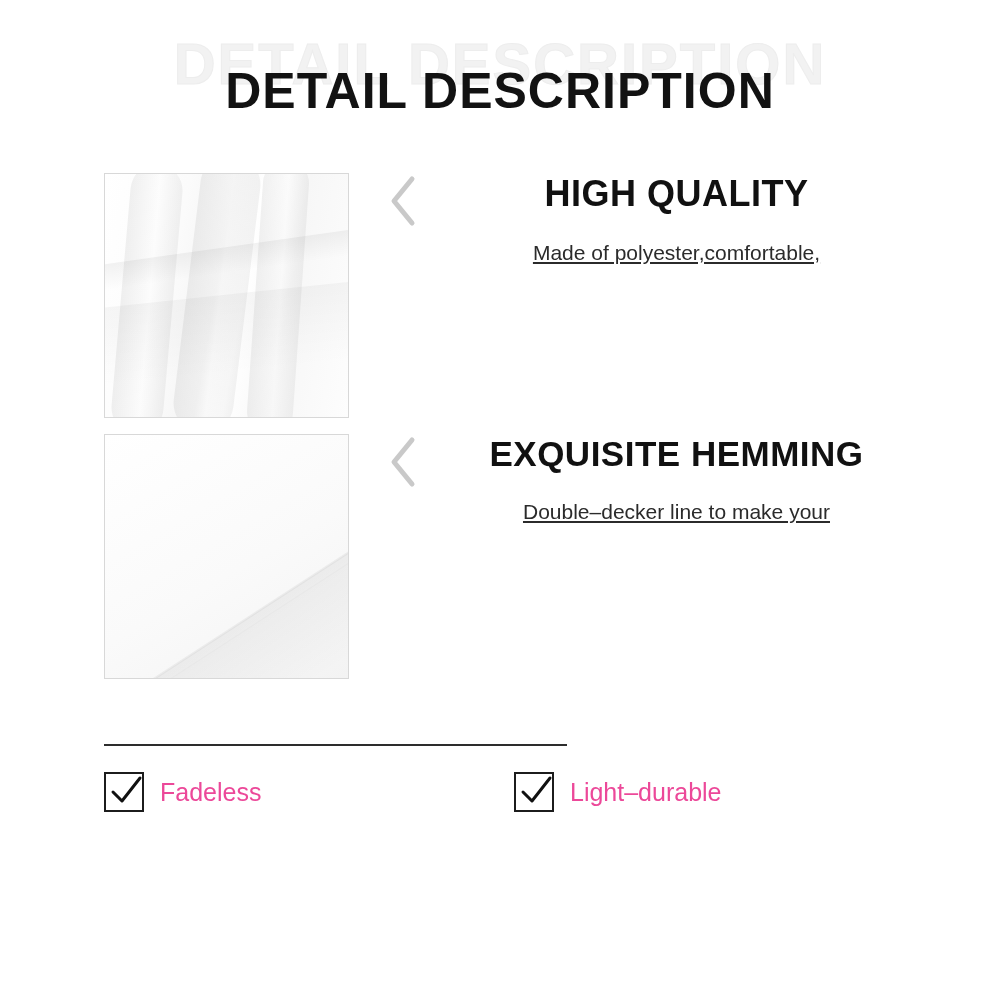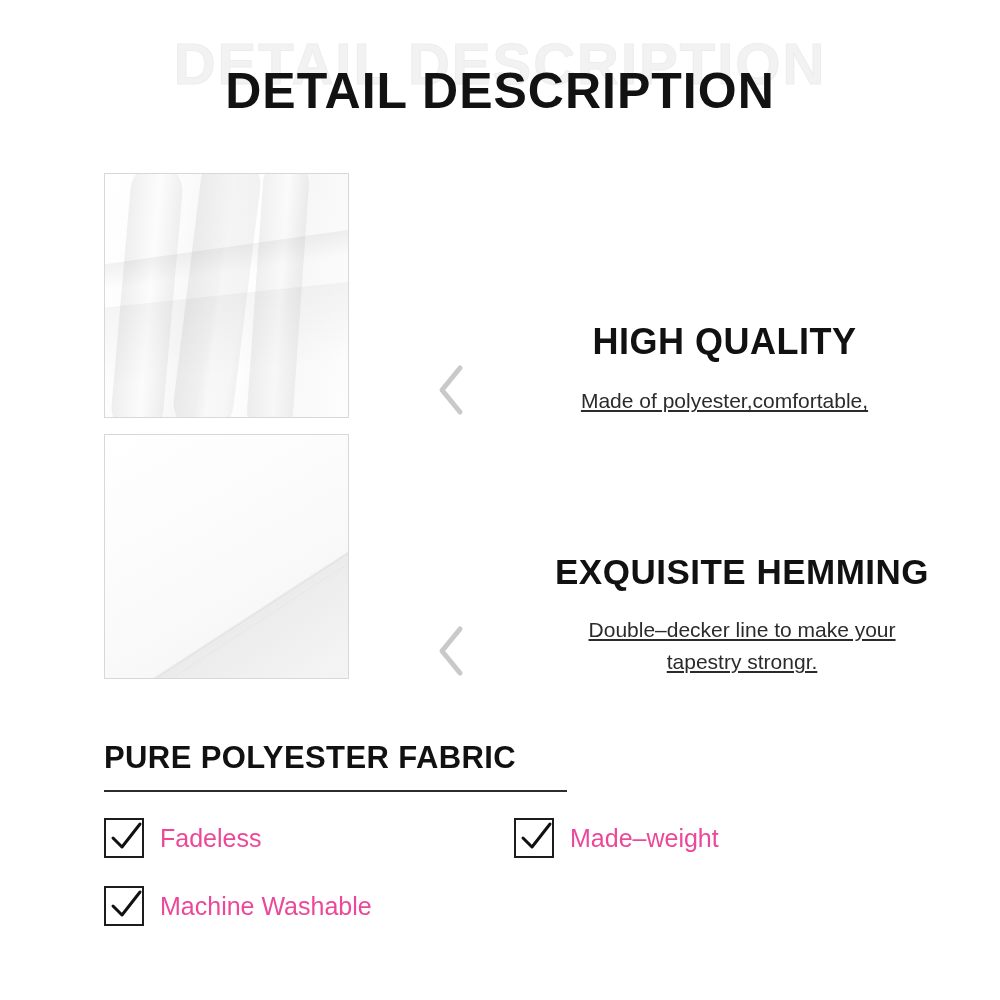--- a/index.html
+++ b/index.html
@@ -51,22 +51,21 @@
     color: #121212;
     white-space: nowrap;
   }
 
   
   .feature-row {
     position: absolute;
     left: 104px;
     width: 800px;
     display: flex;
-    align-items: flex-end;
-    gap: 48px;
+    align-items: flex-start;
   }
   .feature-row.row1 { top: 173px; }
   .feature-row.row2 { top: 434px; }
 
   .thumb {
     width: 245px;
     height: 245px;
     border: 1px solid #d8d8d8;
     box-sizing: border-box;
     position: relative;
@@ -258,50 +257,40 @@
 
   <div class="arrow">
     <svg width="36" height="56" viewBox="0 0 36 56" aria-hidden="true">
       <polyline points="26,6 8,28 26,50" fill="none" stroke="currentColor" stroke-width="5" stroke-linecap="round" stroke-linejoin="round"></polyline>
     </svg>
   </div>
 
   <div class="feature-text">
     <h2 class="feature-title">EXQUISITE HEMMING</h2>
     <p class="feature-desc">Double–decker line to make your</p>
-    <p class="feature-desc">tapestry strongr.</p>
   </div>
 </div>
 
 <div class="bottom">
-  <h3 class="section-title">PURE POLYESTER FABRIC</h3>
   <div class="rule"></div>
 
   <div class="check-grid">
     <div class="check-item">
       <span class="checkbox">
         <svg width="34" height="34" viewBox="0 0 34 34" aria-hidden="true">
           <polyline points="4,17 13,26 31,3" fill="none" stroke="#111111" stroke-width="3" stroke-linecap="round" stroke-linejoin="round"></polyline>
         </svg>
       </span>
       <span class="check-label">Fadeless</span>
     </div>
 
 
     <div class="check-item">
       <span class="checkbox">
         <svg width="34" height="34" viewBox="0 0 34 34" aria-hidden="true">
           <polyline points="4,17 13,26 31,3" fill="none" stroke="#111111" stroke-width="3" stroke-linecap="round" stroke-linejoin="round"></polyline>
         </svg>
       </span>
-      <span class="check-label">Made–weight</span>
+      <span class="check-label">Light–durable</span>
     </div>
 
-    <div class="check-item">
-      <span class="checkbox">
-        <svg width="34" height="34" viewBox="0 0 34 34" aria-hidden="true">
-          <polyline points="4,17 13,26 31,3" fill="none" stroke="#111111" stroke-width="3" stroke-linecap="round" stroke-linejoin="round"></polyline>
-        </svg>
-      </span>
-      <span class="check-label">Machine Washable</span>
-    </div>
   </div>
 </div>
 
 </body></html>

